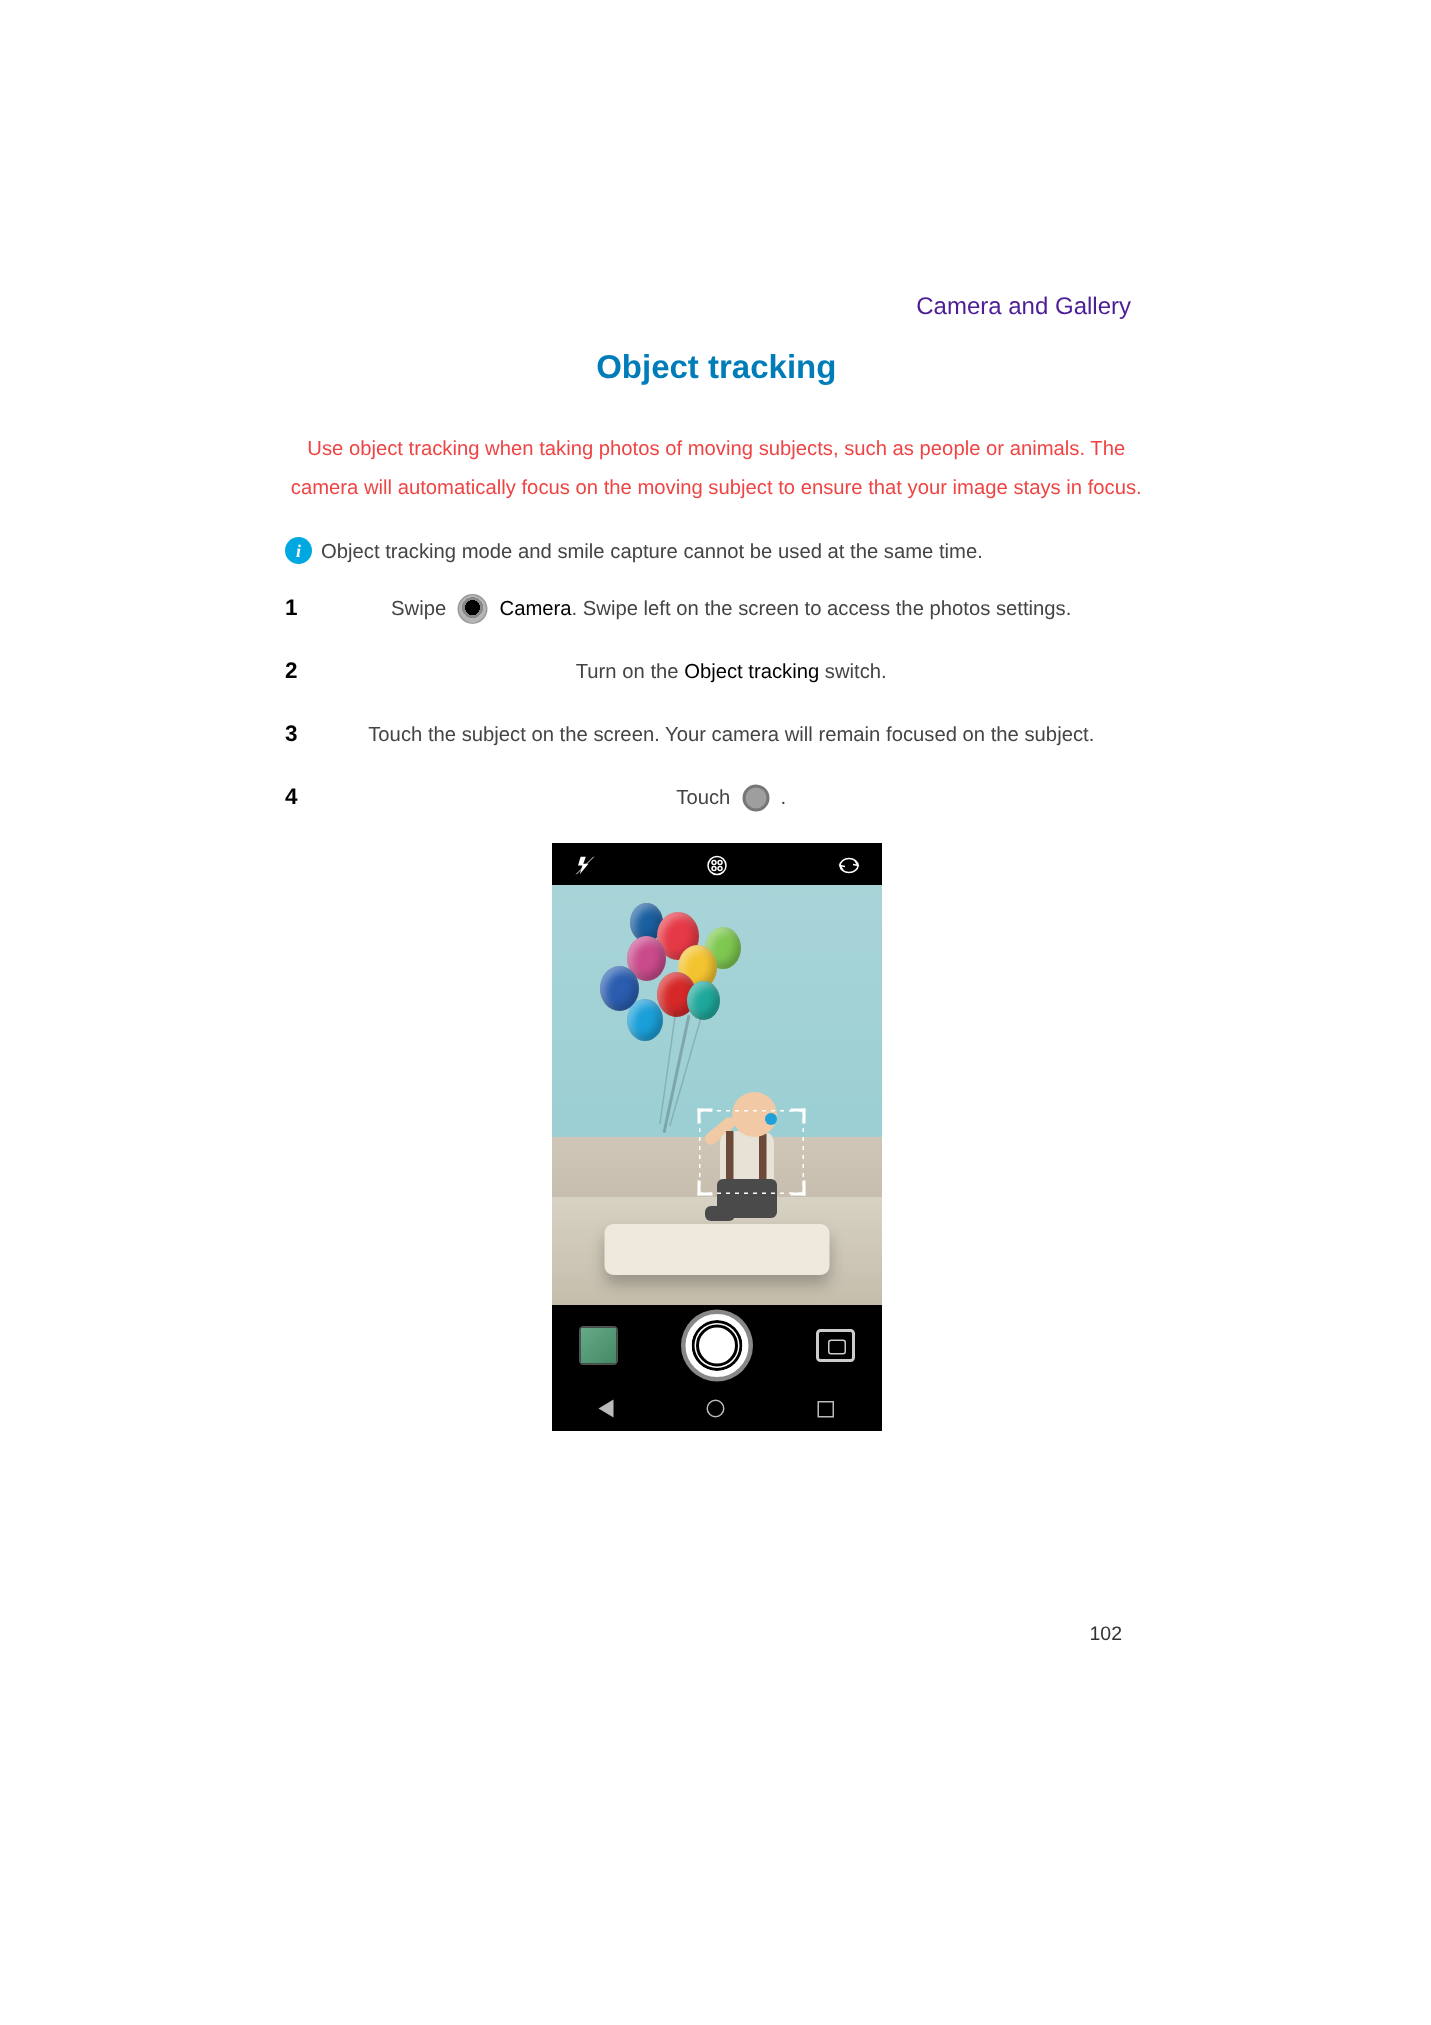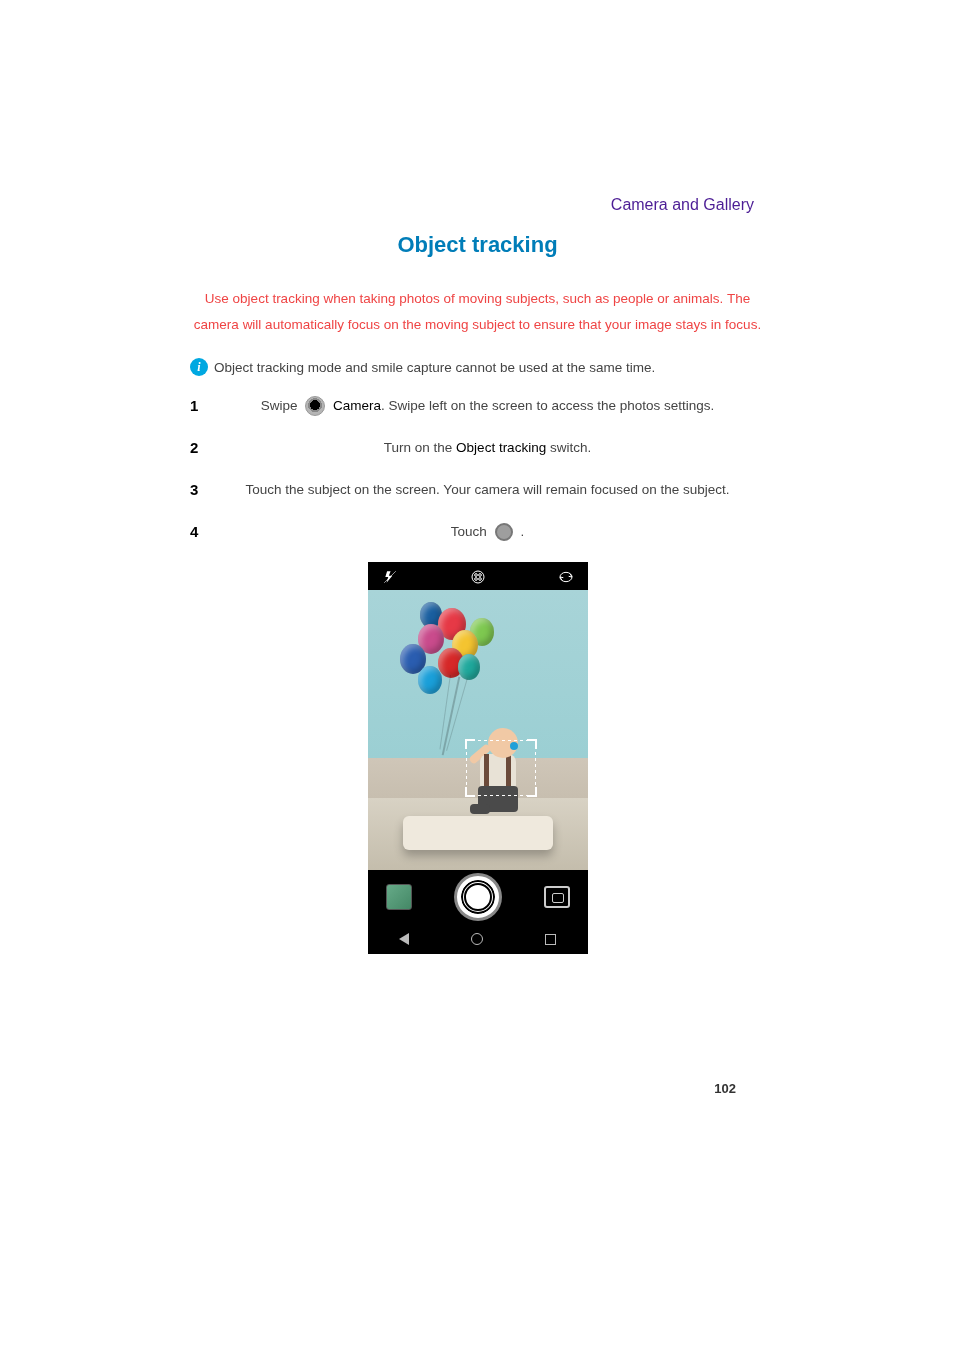--- a/index.html
+++ b/index.html
@@ -274,24 +274,23 @@
       display:flex;align-items:center;justify-content:space-around;
       color:#bbb;
     }
     .nav-back{width:0;height:0;border-top:6px solid transparent;border-bottom:6px solid transparent;border-right:10px solid #bbb;}
     .nav-home{width:12px;height:12px;border:1.5px solid #bbb;border-radius:50%;}
     .nav-recent{width:11px;height:11px;border:1.5px solid #bbb;}
 
     .page-number {
       position: absolute;
       bottom: 254px;
-      right: 218px;
+      right: 206px;
       font-size: 13px;
       color: #333;
-      font-weight: bold;
     }
   </style>
 </head>
 <body>
 
 <div class="header-label">Camera and Gallery</div>
 
 <div class="content">
   <h2 class="section-title">Object tracking</h2>
 

